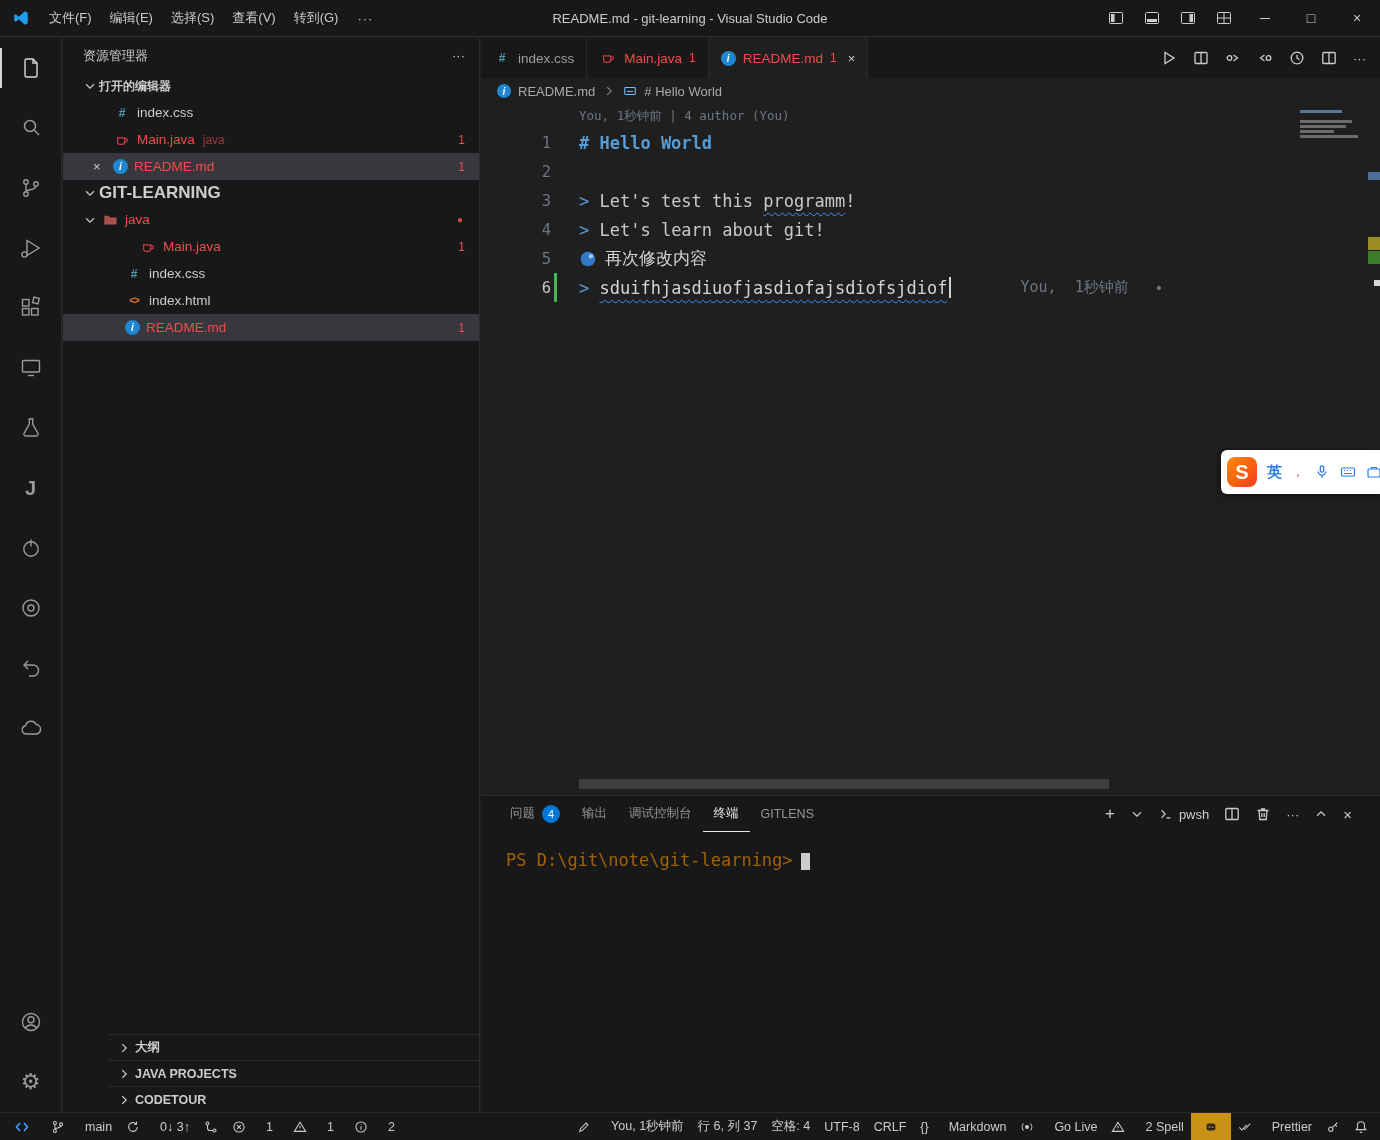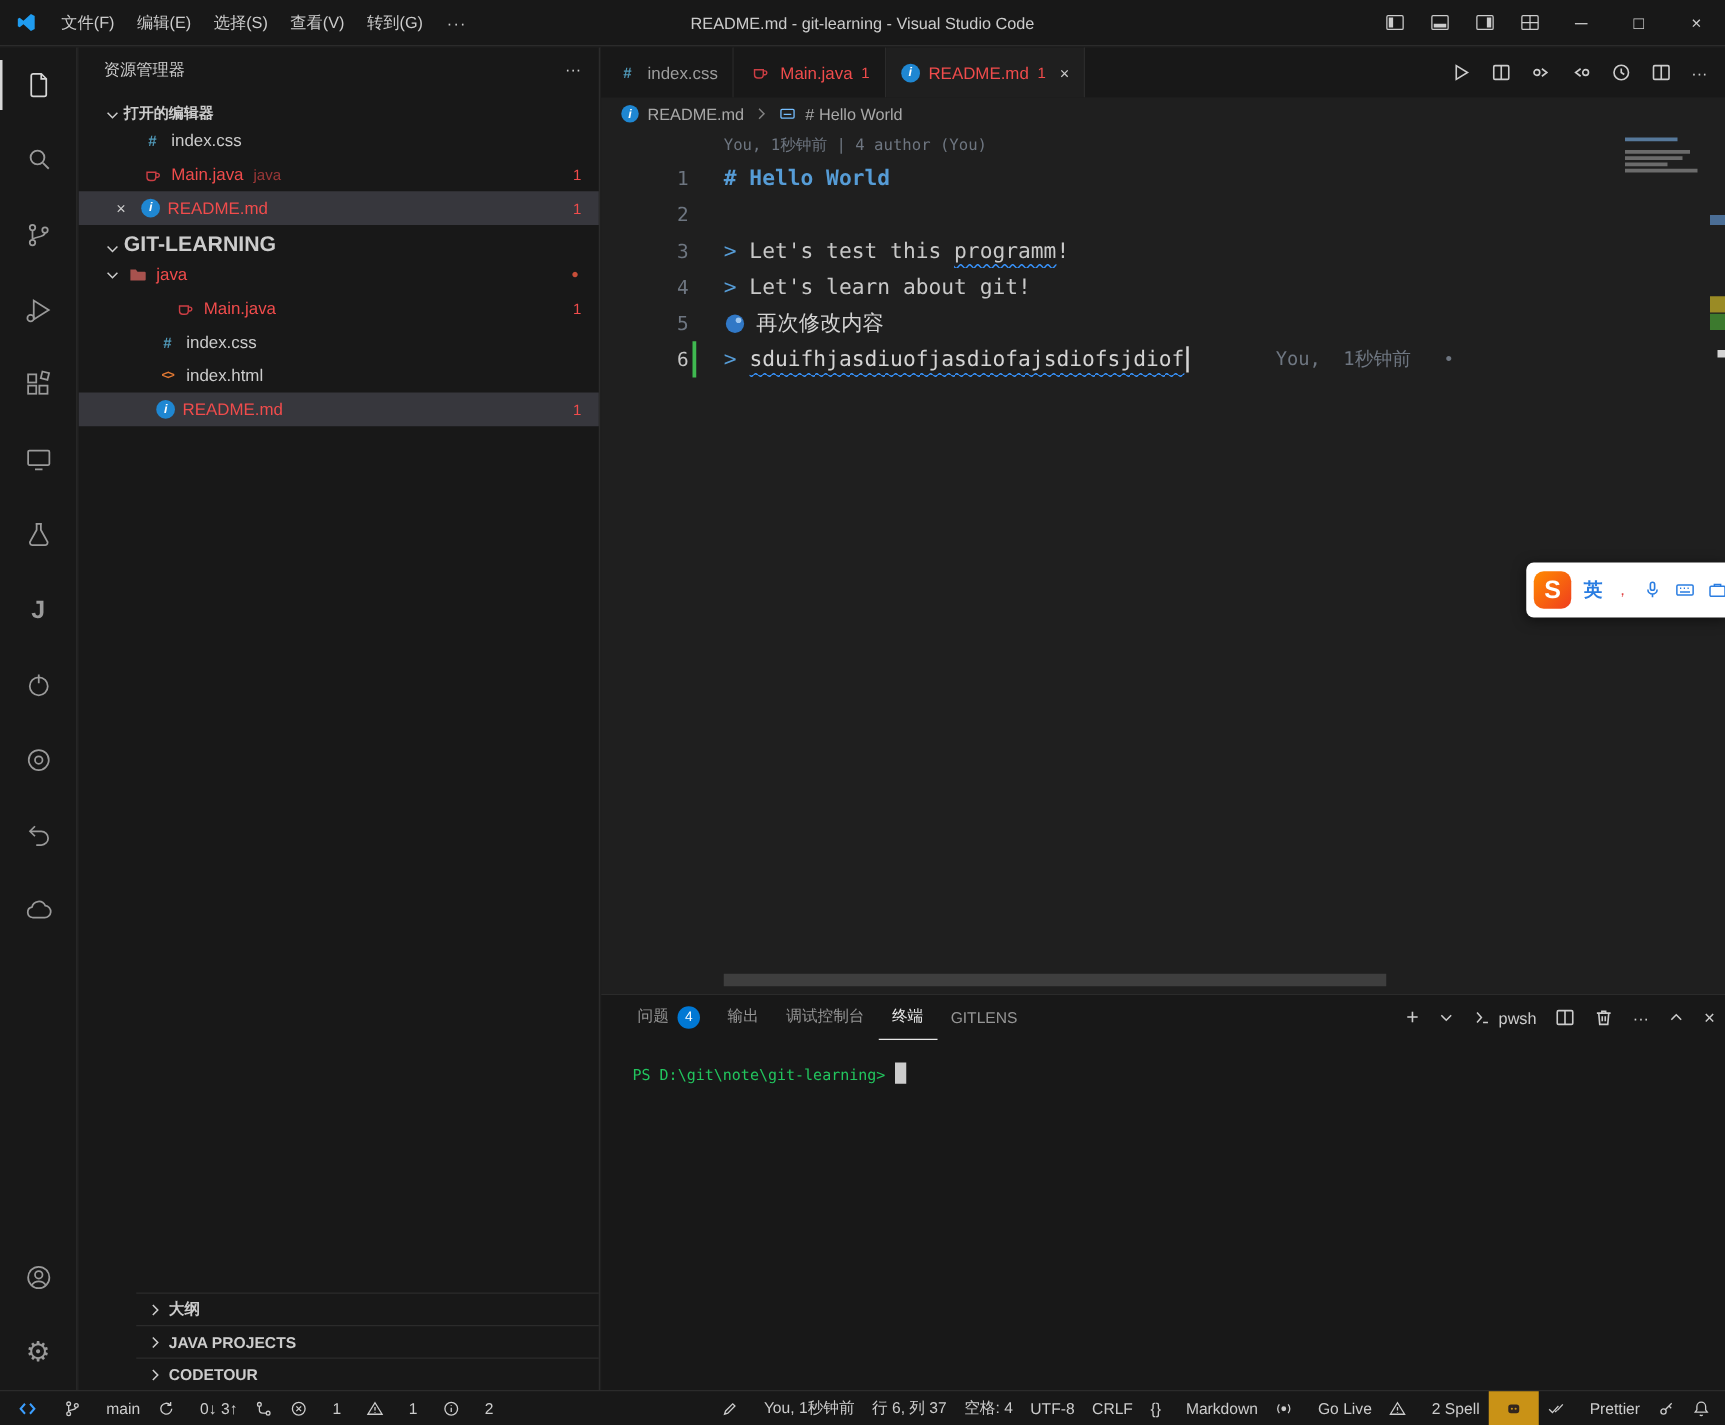--- a/index.html
+++ b/index.html
@@ -25,21 +25,21 @@
   .act { width:100%; height:60px; display:flex; align-items:center; justify-content:center; color:#9a9a9a; position:relative; }
   .act.active { color:#d7d7d7; }
   .act.active::before { content:""; position:absolute; left:0; top:10px; bottom:10px; width:2px; background:#d7d7d7; }
   .act-spacer { margin-top:auto; }
   .act .glyph { font-size:20px; font-weight:bold; }
 
   
   .sidebar { position:absolute; top:38px; bottom:28px; left:63px; width:417px; background:#181818; border-right:1px solid #2b2b2b; display:flex; flex-direction:column; }
   .sb-head { height:35px; flex:none; display:flex; align-items:center; padding:0 14px 0 20px; color:#cccccc; }
   .sb-head .t { flex:1; }
-  .sec-row { height:26px; flex:none; display:flex; align-items:flex-end; font-weight:bold; color:#cccccc; padding-left:20px; }
+  .sec-row { height:26px; flex:none; display:flex; align-items:center; font-weight:bold; color:#cccccc; padding-left:20px; }
   .sec-row .chev { margin-right:2px; color:#cccccc; }
   .row { height:27px; flex:none; display:flex; align-items:center; font-size:13.5px; color:#cccccc; }
   .row.selected { background:#37373d; }
   .fic { width:18px; height:16px; display:flex; align-items:center; justify-content:center; margin-right:6px; flex:none; font-weight:bold; }
   .fic.css { color:#519aba; font-size:12px; }
   .fic.html { color:#e37933; font-size:10px; letter-spacing:-1px; }
   .err { color:#f14c4c; }
   .detail { color:rgba(241,76,76,0.6); font-size:12px; margin-left:8px; }
   .numbadge { margin-left:auto; margin-right:14px; color:#f14c4c; font-size:12px; }
   .dotbadge { margin-left:auto; margin-right:16px; color:#c74e39; font-size:10px; }
@@ -85,28 +85,28 @@
 
   .minimap { position:absolute; top:4px; right:16px; width:64px; }
   .mm { height:3px; margin:2px 0; background:#6b6b6b; }
   .mm.h { background:#56789a; }
   .ruler { position:absolute; top:0; right:0; bottom:0; width:12px; }
   .rmark { position:absolute; right:0; width:12px; }
   .hscroll { position:absolute; bottom:6px; left:98px; width:530px; height:10px; background:rgba(121,121,121,0.35); }
 
   
   .panel { height:317px; flex:none; border-top:1px solid #2b2b2b; background:#181818; display:flex; flex-direction:column; }
-  .ptabs { height:36px; flex:none; display:flex; align-items:center; padding:0 8px 0 18px; }
+  .ptabs { height:36px; flex:none; display:flex; align-items:center; padding:0 28px 0 18px; }
   .ptab { height:100%; display:flex; align-items:center; gap:7px; padding:0 11px; color:#969696; font-size:12.5px; border-bottom:1px solid transparent; }
   .ptab.active { color:#e7e7e7; border-bottom-color:#e7e7e7; }
   .pbadge { min-width:18px; height:18px; border-radius:9px; background:#0078d4; color:#fff; font-size:11px; display:flex; align-items:center; justify-content:center; padding:0 5px; }
   .pactions { margin-left:auto; display:flex; align-items:center; gap:15px; color:#cccccc; }
   .pwsh { display:flex; align-items:center; gap:6px; }
   .plus { font-size:17px; }
-  .terminal { flex:1; padding:18px 0 0 25px; font-family:"DejaVu Sans Mono","Liberation Mono",monospace; font-size:12px; color:#22c55e; }
+  .terminal { flex:1; padding:18px 0 0 25px; font-family:"DejaVu Sans Mono","Liberation Mono",monospace; font-size:17px; color:#a16207; }
   .tcursor { display:inline-block; width:9px; height:17px; background:#cccccc; margin-left:8px; vertical-align:text-bottom; }
 
   
   .statusbar { position:absolute; left:0; right:0; bottom:0; height:28px; background:#181818; border-top:1px solid #2b2b2b; display:flex; align-items:center; font-size:12.5px; color:#cccccc; z-index:30; }
   .sb-remote { width:44px; height:100%; display:flex; align-items:center; justify-content:center; color:#3b9eff; flex:none; }
   .sbi { display:flex; align-items:center; gap:20px; padding:0 7px; height:100%; }
   .sb-right { margin-left:auto; display:flex; align-items:center; height:100%; }
   .orange-badge { background:#c99216; color:#33261d; width:40px; justify-content:center; }
 
   

